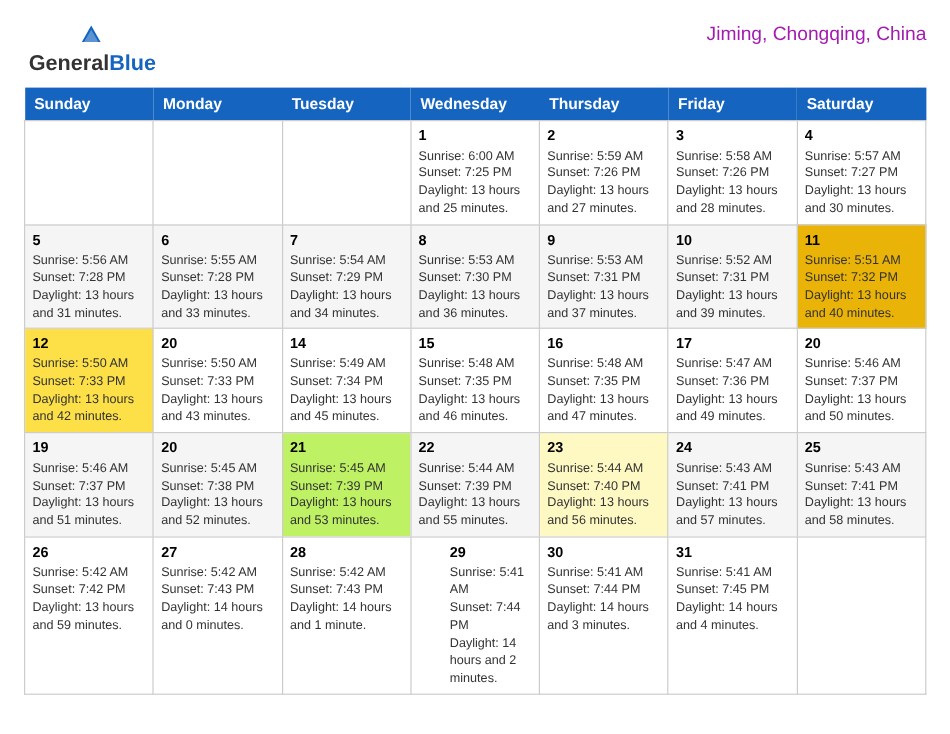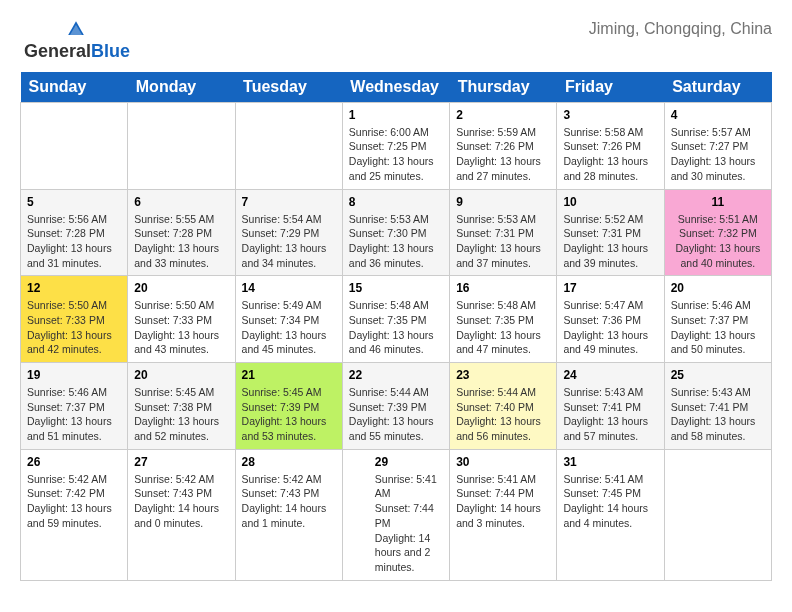--- a/index.html
+++ b/index.html
@@ -34,33 +34,33 @@
       margin-left: 2px;
     }
     .title-area { text-align: right; }
     .month-title {
       font-size: 36px;
       font-weight: bold;
       color: #333;
     }
     .location {
       font-size: 16px;
-      color: #737373;
+      color: #a21caf;
     }
     table {
       width: 100%;
       border-collapse: collapse;
       font-size: 11px;
     }
     th {
       background: #1565c0;
       color: #fff;
       text-align: left;
       padding: 6px 8px;
-      font-size: 16px;
+      font-size: 13px;
       font-weight: bold;
     }
     td {
       border: 1px solid #ccc;
       vertical-align: top;
       padding: 5px 6px;
       height: 80px;
       width: 14.28%;
     }
     .day-num {
@@ -154,21 +154,21 @@
           <div class="day-info">Sunrise: 5:53 AM<br>Sunset: 7:30 PM<br>Daylight: 13 hours and 36 minutes.</div>
         </td>
         <td style="background: rgb(245, 245, 245);">
           <div class="day-num">9</div>
           <div class="day-info">Sunrise: 5:53 AM<br>Sunset: 7:31 PM<br>Daylight: 13 hours and 37 minutes.</div>
         </td>
         <td style="background: rgb(245, 245, 245);">
           <div class="day-num">10</div>
           <div class="day-info">Sunrise: 5:52 AM<br>Sunset: 7:31 PM<br>Daylight: 13 hours and 39 minutes.</div>
         </td>
-        <td style="background: #f9a8d4; text-align: center;">
+        <td style="background: #eab308;">
           <div class="day-num">11</div>
           <div class="day-info">Sunrise: 5:51 AM<br>Sunset: 7:32 PM<br>Daylight: 13 hours and 40 minutes.</div>
         </td>
       </tr>
       <tr>
         <td style="background: #fde047;">
           <div class="day-num">12</div>
           <div class="day-info">Sunrise: 5:50 AM<br>Sunset: 7:33 PM<br>Daylight: 13 hours and 42 minutes.</div>
         </td>
         <td style="background: rgb(255, 255, 255);">

